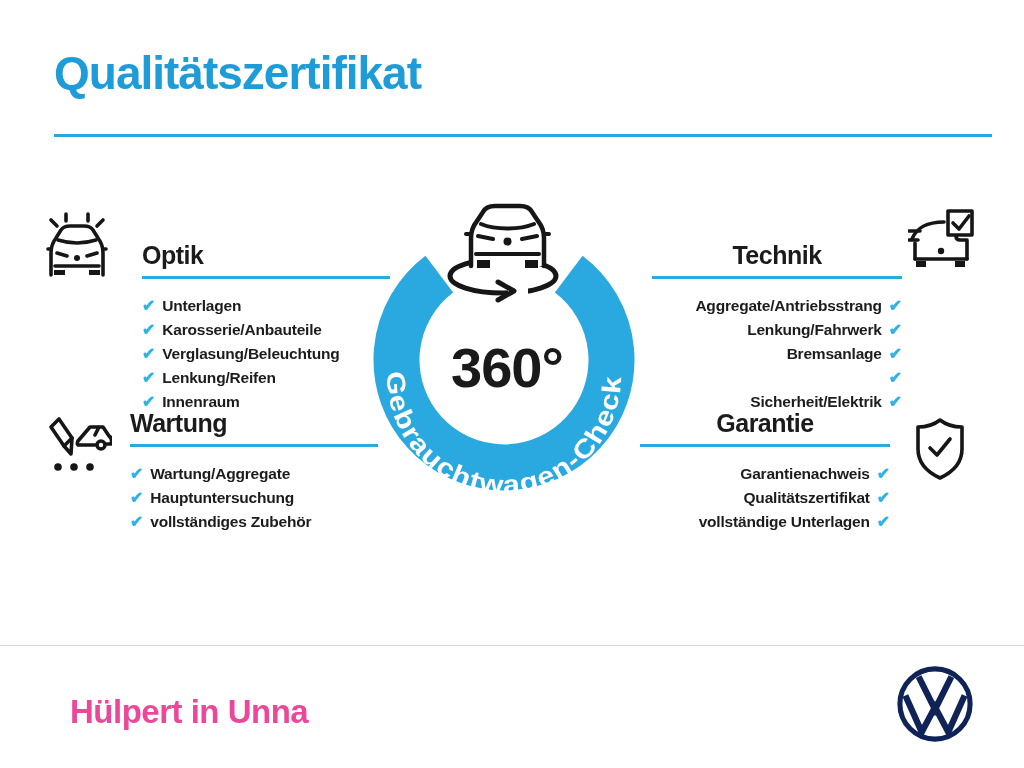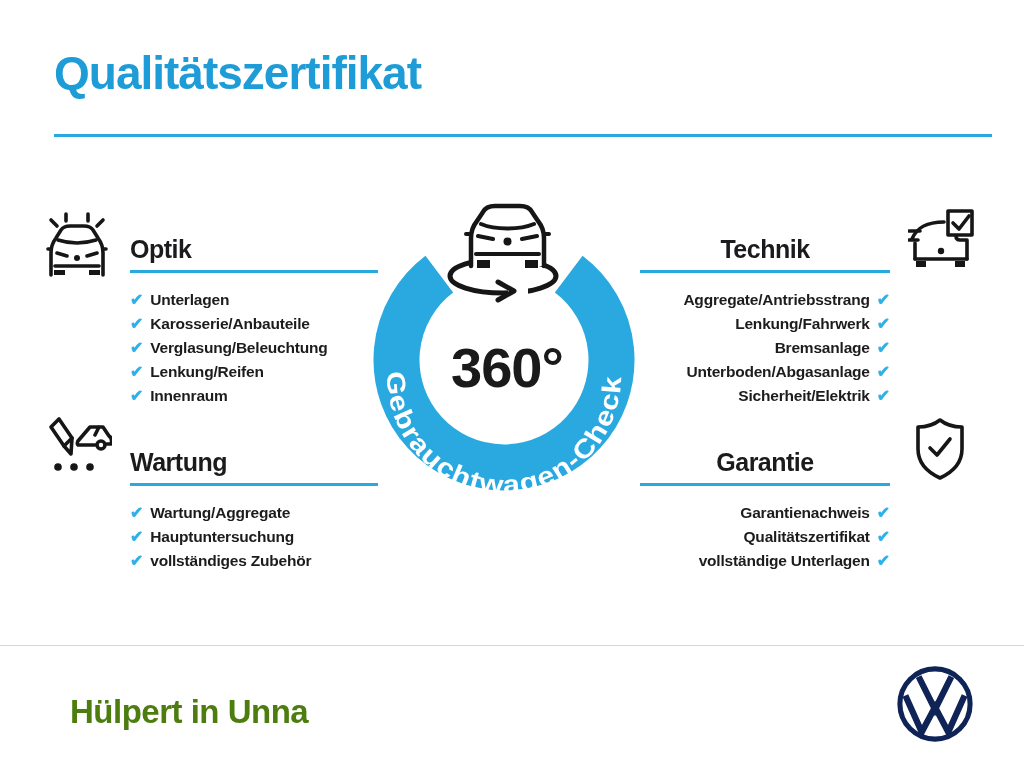--- a/index.html
+++ b/index.html
@@ -28,22 +28,22 @@
   .section ul{list-style:none;margin:15px 0 0 0;padding:0;}
   .section li{
     height:24px;display:flex;align-items:center;gap:7px;
     font-size:15.5px;font-weight:700;letter-spacing:-0.2px;color:#1c1c1e;
   }
   .check{color:#2db1e8;font-size:16px;line-height:1;}
   .sec-left{left:130px;width:248px;text-align:left;}
   .sec-right{left:640px;width:250px;text-align:right;}
   .sec-right h2{text-align:center;}
   .sec-right li{justify-content:flex-end;}
-  #sec-optik,#sec-technik{top:237px;}
-  #sec-wartung,#sec-garantie{top:450px;}
+  #sec-optik,#sec-technik{top:243px;margin-left:12px;}
+  #sec-wartung,#sec-garantie{top:411px;}
   
   .icon{position:absolute;}
   #icon-optik{left:46px;top:211px;}
   #icon-wartung{left:44px;top:414px;}
   #icon-technik{left:908px;top:209px;}
   #icon-garantie{left:913px;top:417px;}
   .stroke{stroke:#161616;stroke-width:3.6;fill:none;stroke-linecap:round;stroke-linejoin:round;}
   .fillb{fill:#161616;stroke:none;}
   
   .center-graphic{position:absolute;left:360px;top:188px;}
@@ -52,21 +52,21 @@
     font-size:26px;font-weight:700;fill:#ffffff;letter-spacing:1px;
   }
   .degrees{
     font-family:"Liberation Sans", sans-serif;
     font-size:56px;font-weight:700;fill:#1a1a1a;letter-spacing:-1px;
   }
   
   .footer-rule{position:absolute;left:0;top:645px;width:1024px;height:1px;background:#d8d8d8;}
   .dealer{
     position:absolute;left:70px;top:695px;
-    font-size:33px;font-weight:700;letter-spacing:-0.5px;color:#4d7c0f;line-height:1;
+    font-size:33px;font-weight:700;letter-spacing:-0.5px;color:#ec4899;line-height:1;
   }
   #vw-logo{position:absolute;left:896px;top:665px;}
 </style>
 </head>
 <body>
 
 <div class="page-title">Qualitätszertifikat</div>
 <div class="title-rule"></div>
 
 <div class="section sec-left" id="sec-optik">
@@ -106,21 +106,20 @@
       </li>
     <li>
         <span>Lenkung/Fahrwerk</span>
         <span class="check">✔</span>
       </li>
     <li>
         <span>Bremsanlage</span>
         <span class="check">✔</span>
       </li>
     <li>
-        <span>Unterboden/Abgasanlage</span>
         <span class="check">✔</span>
       </li>
     <li>
         <span>Sicherheit/Elektrik</span>
         <span class="check">✔</span>
       </li>
   </ul>
 </div>
 
 <div class="section sec-left" id="sec-wartung">

